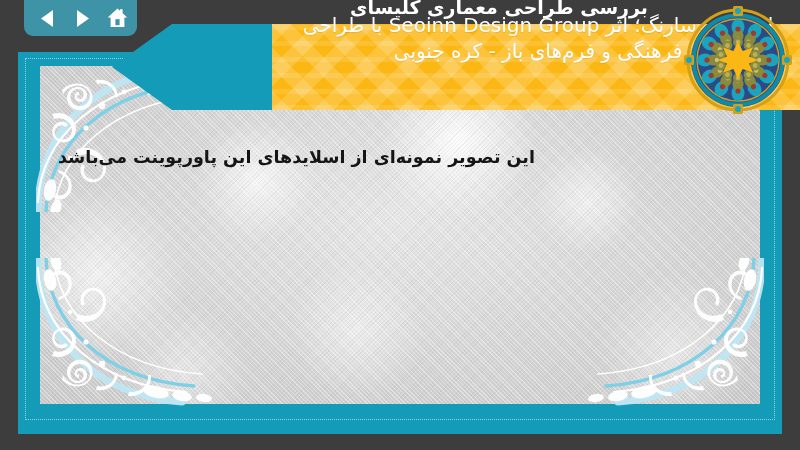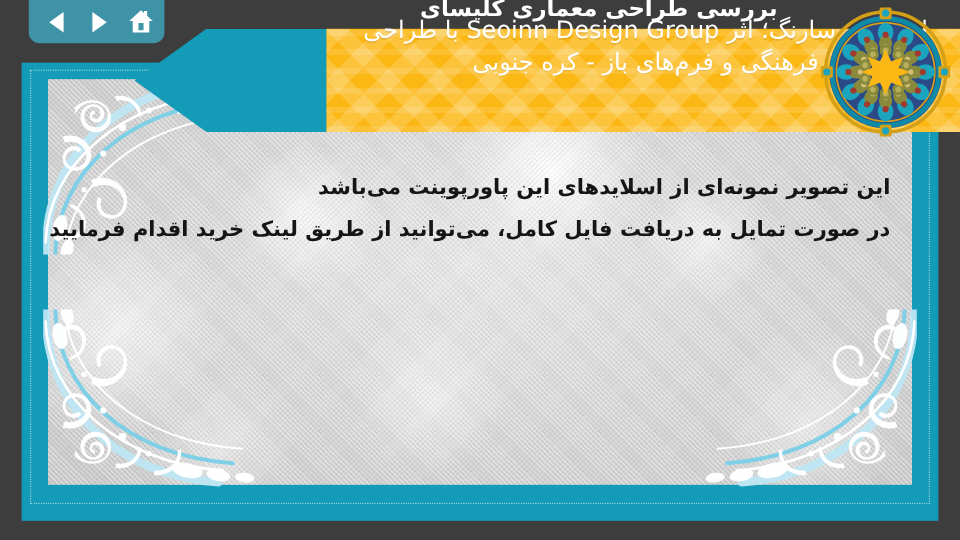--- a/index.html
+++ b/index.html
@@ -171,21 +171,21 @@
     z-index: 16;
   }
 
   
   #body-text {
     position: absolute;
     left: 40px;
     right: 40px;
     top: 88px;
     direction: rtl;
-    text-align: right;
+    text-align: left;
     color: #1a1a1a;
     z-index: 8;
   }
   .body-line {
     font-size: 17.5px;
     line-height: 35px;
     font-weight: bold;
     color: #151515;
     white-space: nowrap;
   }
@@ -276,21 +276,20 @@
         <ellipse cx="20" cy="146" rx="5" ry="9" transform="rotate(16 20 146)"></ellipse>
         <circle cx="66" cy="44" r="3.2"></circle>
         <circle cx="50" cy="66" r="2.6"></circle>
         <circle cx="88" cy="30" r="2.4"></circle>
         <circle cx="34" cy="96" r="2.2"></circle>
       </g>
     </svg>
 
     <div id="body-text">
       <div class="body-line">این تصویر نمونه‌ای از اسلایدهای این پاورپوینت می‌باشد</div>
-      <div class="body-line">در صورت تمایل به دریافت فایل کامل، می‌توانید از طریق لینک خرید اقدام فرمایید</div>
     </div>
   </div>
 
   <div id="header-bar">
     <div id="header-title">بررسی طراحی معماری کلیسای</div>
   </div>
 
   <div id="nav-bar">
     <div class="nav-btn">
       <svg width="15" height="19" viewBox="0 0 15 19">

